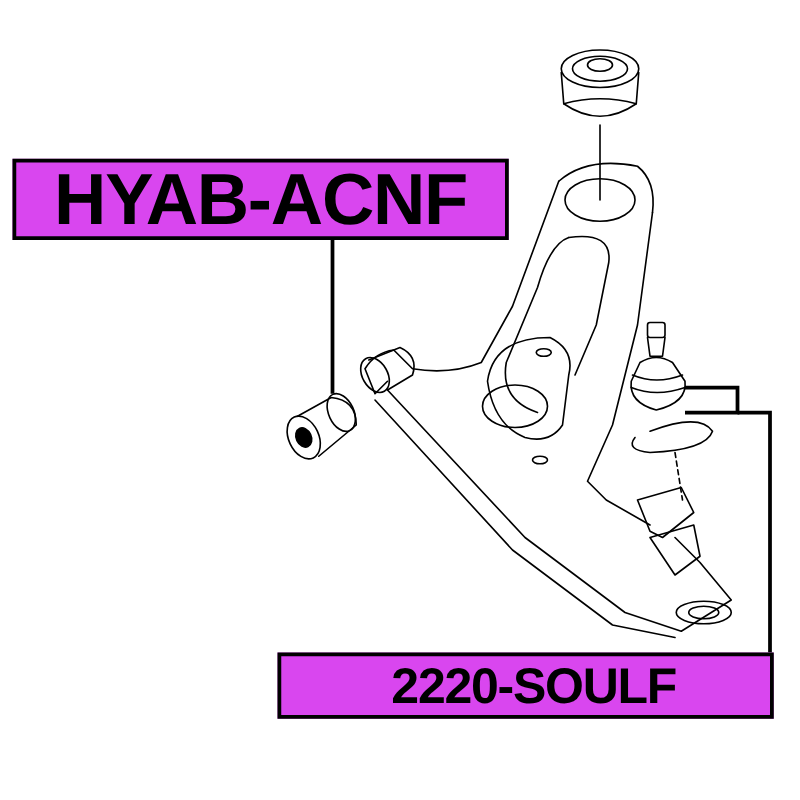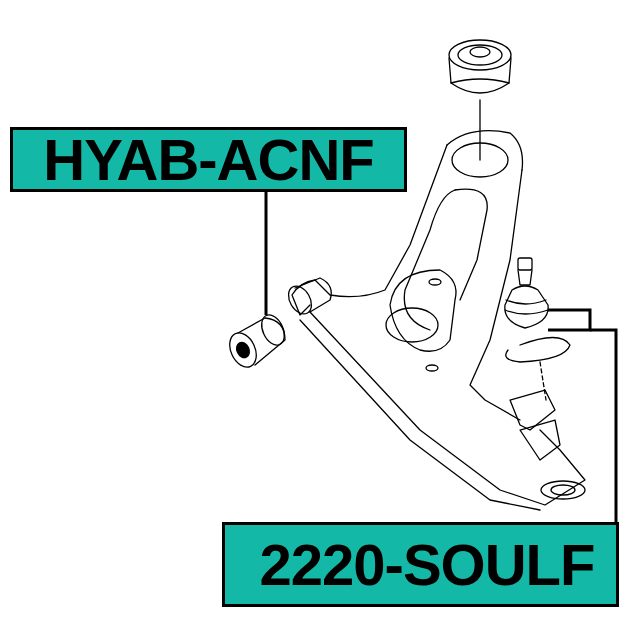--- a/index.html
+++ b/index.html
@@ -1,23 +1,23 @@
 <!DOCTYPE html>
 <html><head>
 <meta charset="utf-8">
 <style>
   html, body { margin:0; padding:0; background:#fff; }
   body { width:640px; height:640px; position:relative; overflow:hidden; font-family:"Liberation Sans", sans-serif; }
   .label-box {
-    position:absolute; border:3px solid #000; background:#14b8a6;
+    position:absolute; border:3px solid #000; background:#d946ef;
     font-weight:bold; color:#000; line-height:1; box-sizing:border-box;
     display:flex; align-items:center; justify-content:center; letter-spacing:-1px;
   }
   #label1 { left:10px; top:127px; width:397px; height:65px; font-size:58px; }
-  #label2 { left:222px; top:522px; width:397px; height:85px; font-size:58px;padding-left:13px; }
+  #label2 { left:222px; top:522px; width:397px; height:53px; font-size:40px;padding-left:13px; }
   svg#drawing { position:absolute; left:0; top:0; }
 </style>
 </head>
 <body>
 
 <svg id="drawing" width="640" height="640" viewBox="0 0 640 640">
   <g fill="none" stroke="#000" stroke-width="1.3" stroke-linejoin="round" stroke-linecap="round">
 
     <g>
       <ellipse cx="480" cy="55" rx="31" ry="15"></ellipse>

